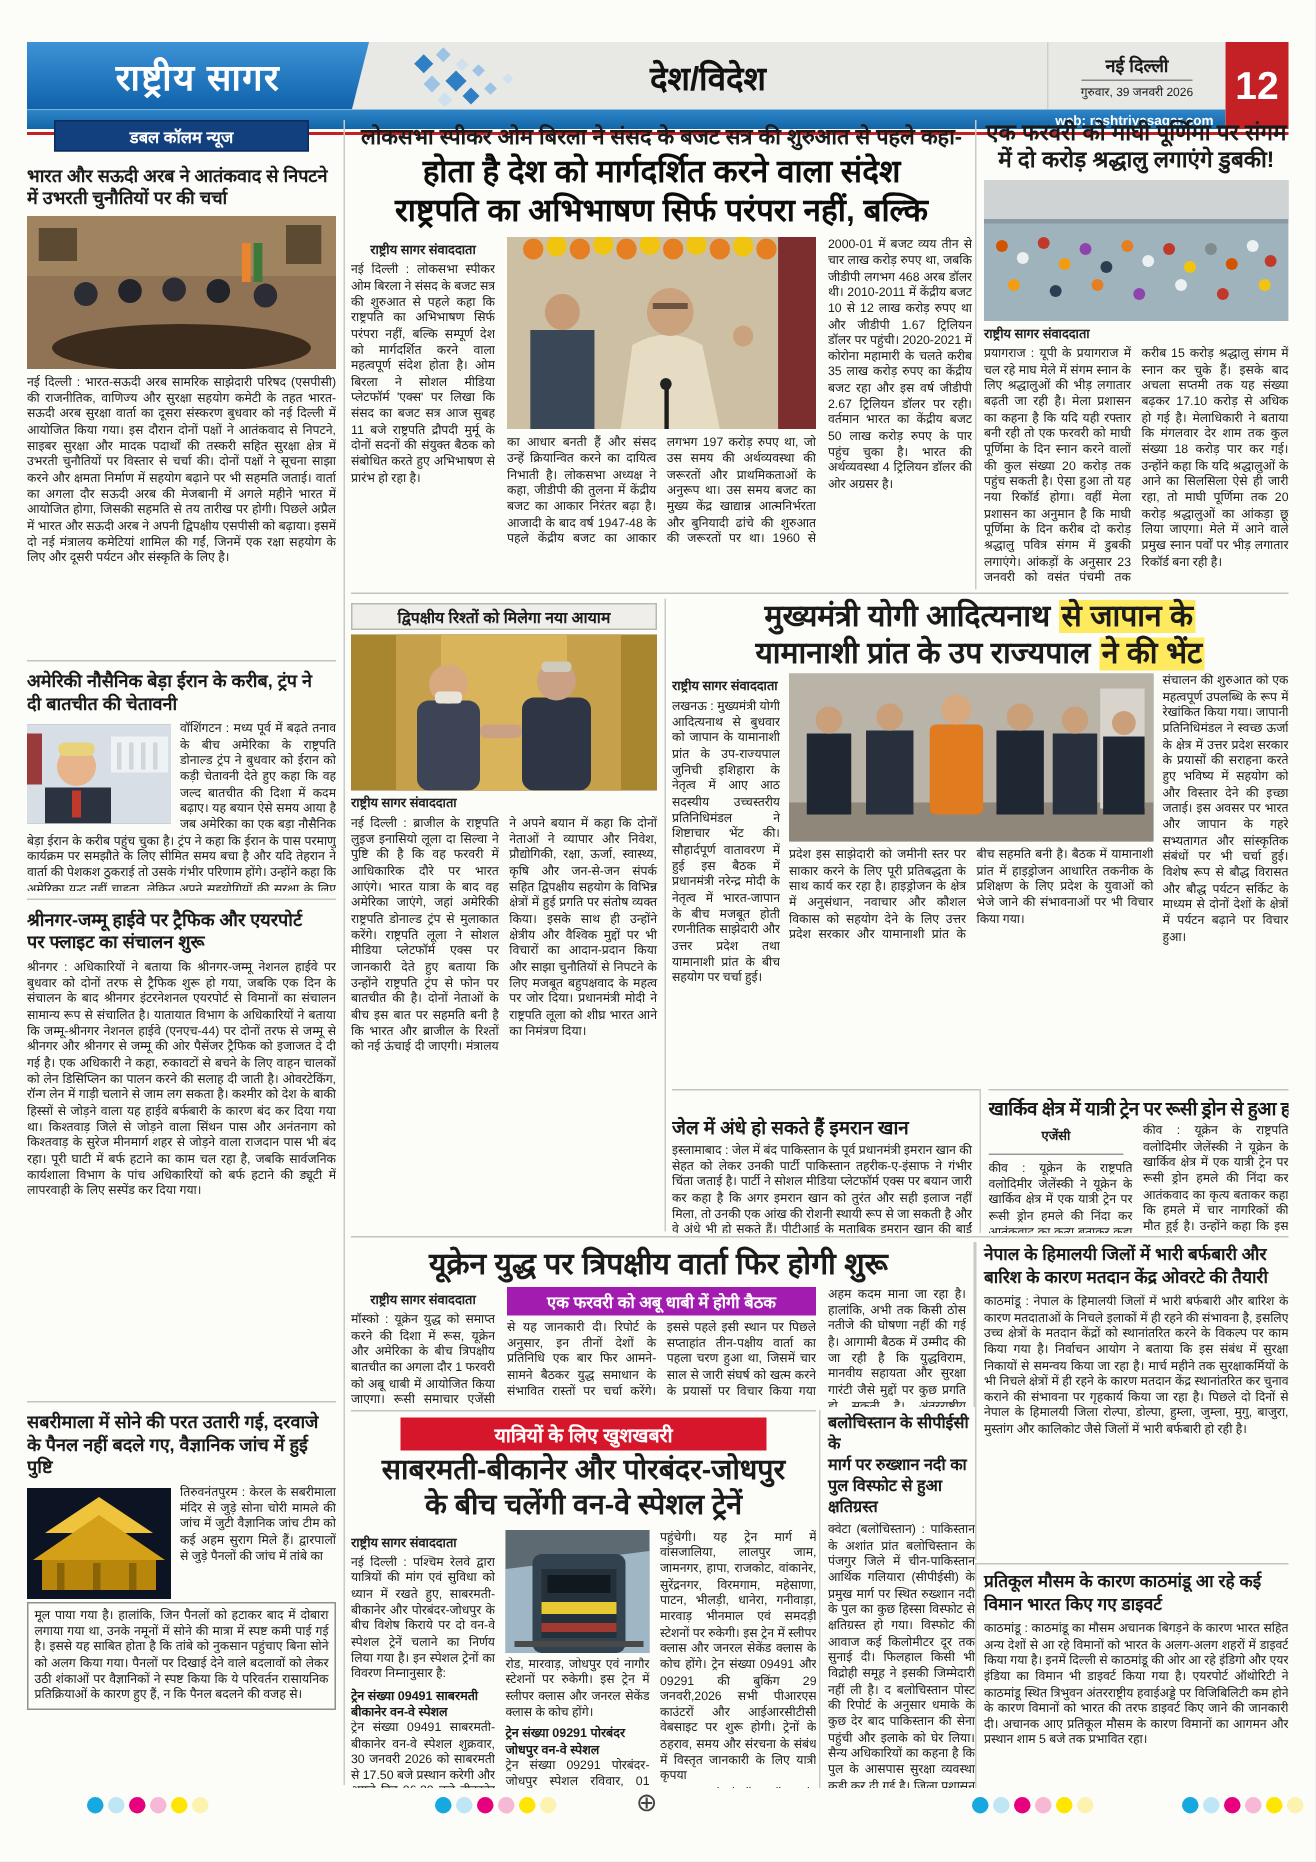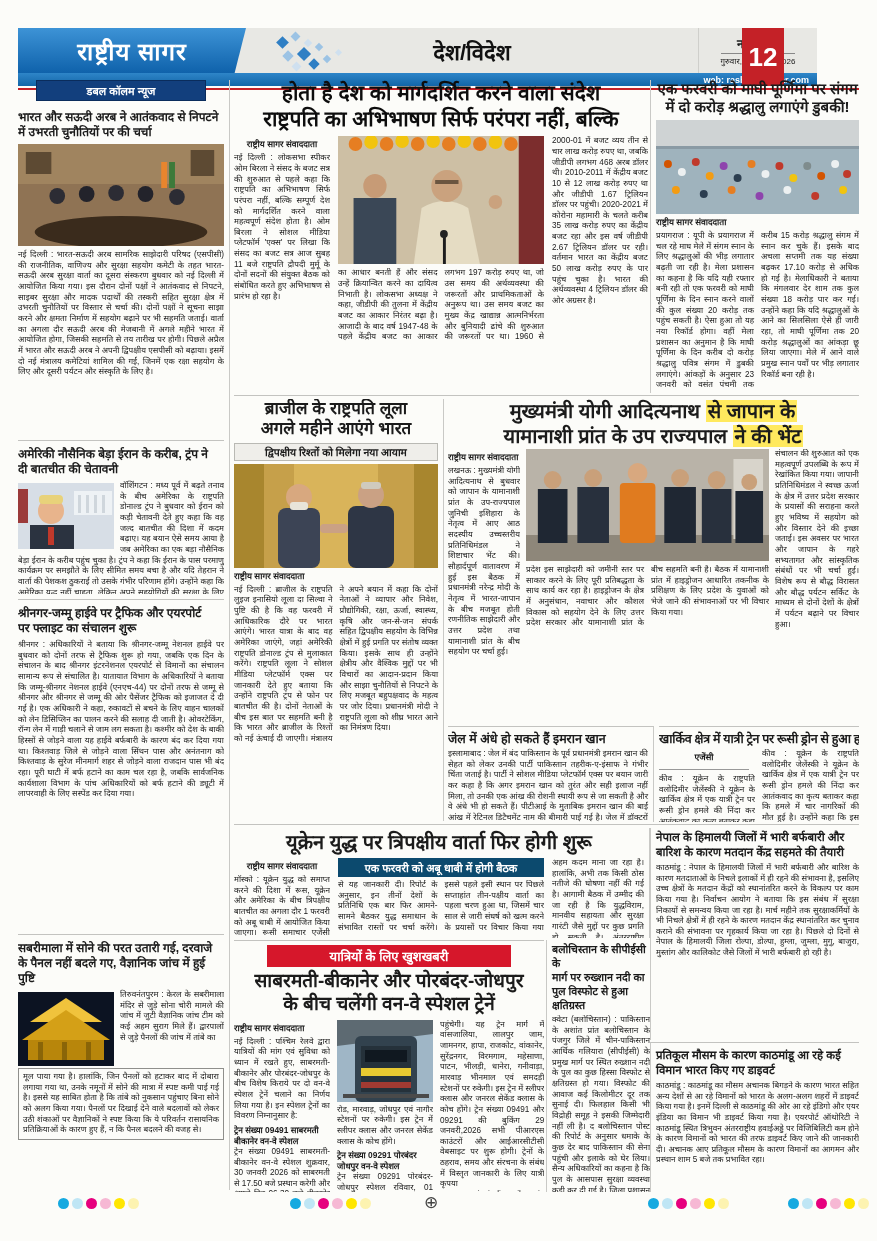--- a/index.html
+++ b/index.html
@@ -1,19 +1,19 @@
 <!DOCTYPE html>
 <html><head>
 <meta charset="utf-8">
 <style>
   html,body{margin:0;padding:0;background:#e9e9e9;}
   .page{position:relative;width:877px;height:1241px;margin:0 auto;background:#fcfcf9;
         font-family:"Liberation Sans","DejaVu Sans",sans-serif;color:#1b1b1b;overflow:hidden;}
   
-  .masthead{position:absolute;left:18px;top:28px;width:766px;height:60px;}
+  .masthead{position:absolute;left:18px;top:28px;width:841px;height:60px;}
   .mh-row{position:absolute;left:0;top:0;width:799px;height:45px;display:flex;background:#e8e8e4;}
   .mh-paper{width:228px;height:45px;background:linear-gradient(180deg,#3d93d6,#0f62ab);
             clip-path:polygon(0 0,100% 0,95% 100%,0 100%);display:flex;align-items:center;justify-content:center;
             color:#fff;font-weight:bold;font-size:24px;letter-spacing:1px;}
   .mh-center{flex:1;position:relative;display:flex;align-items:center;justify-content:center;}
   .mh-section{font-size:22px;font-weight:bold;color:#111;}
   .diamonds{position:absolute;left:28px;top:2px;width:90px;height:42px;}
   .diamonds span{position:absolute;display:block;transform:rotate(45deg);}
   .mh-right{width:118px;display:flex;flex-direction:column;align-items:center;justify-content:center;border-left:1px solid #cfcfcb;}
   .mh-city{font-size:12px;font-weight:bold;}
@@ -39,21 +39,21 @@
   .lhead{font-size:12px;font-weight:bold;line-height:1.25;margin:3px 0 4px;}
   .la{overflow:hidden;margin-bottom:5px;}
   .floatph{float:left;width:96px;margin:2px 6px 2px 0;}
   .boxpara{border:1px solid #8f8f8c;padding:3px 4px;margin-top:4px;font-size:8.2px;line-height:1.3;text-align:justify;}
   
   .kicker{text-align:center;font-size:14.5px;font-weight:bold;margin:0 0 2px;}
   .bigh{text-align:center;font-weight:bold;font-size:21px;line-height:1.22;color:#0d0d0d;}
   .grid3{display:grid;grid-template-columns:96px 1fr 96px;column-gap:8px;margin-top:5px;}
   .midh{text-align:center;font-weight:bold;}
   .strap{background:#efeeea;border:1px solid #b9b9b4;text-align:center;font-size:10.5px;font-weight:bold;padding:1px 0;margin:3px 0;}
-  .bluebanner{background:#0c4a6e;color:#fff;text-align:center;font-size:11px;font-weight:bold;padding:2px 0;margin-bottom:3px;}
+  .bluebanner{background:#a21caf;color:#fff;text-align:center;font-size:11px;font-weight:bold;padding:2px 0;margin-bottom:3px;}
   .redbanner{background:#d6172b;color:#fff;text-align:center;font-size:13px;font-weight:bold;width:300px;margin:0 auto 3px;padding:2px 0;}
   .hl{background:#ffe95e;padding:0 2px;}
   .yogistrap{border:1px solid #b9b9b4;background:#f7f4e4;text-align:center;font-size:11.5px;font-weight:bold;padding:1px 0;margin:3px 0 4px;}
   .smallh{font-weight:bold;font-size:10.8px;line-height:1.3;margin:2px 0 3px;}
   .nowrap{white-space:nowrap;overflow:hidden;}
   .agency{font-size:8.6px;font-weight:bold;text-align:center;border-bottom:1px solid #999;width:90px;margin:2px 0 4px;padding-bottom:6px;}
   .trainsub{font-size:8.4px;font-weight:bold;margin:2px 0 1px;}
   
   .dots{position:absolute;display:flex;gap:3px;}
   .dots i{width:11px;height:11px;border-radius:50%;display:block;}
@@ -166,20 +166,21 @@
             <rect x="44" y="50" width="5" height="18" fill="#8a6508"></rect>
           <rect x="68" y="50" width="5" height="18" fill="#8a6508"></rect>
         </svg>
       </div>
       <div class="bodytxt">तिरुवनंतपुरम : केरल के सबरीमाला मंदिर से जुड़े सोना चोरी मामले की जांच में जुटी वैज्ञानिक जांच टीम को कई अहम सुराग मिले हैं। द्वारपालों से जुड़े पैनलों की जांच में तांबे का</div>
       <div class="boxpara" style="clear:both;">मूल पाया गया है। हालांकि, जिन पैनलों को हटाकर बाद में दोबारा लगाया गया था, उनके नमूनों में सोने की मात्रा में स्पष्ट कमी पाई गई है। इससे यह साबित होता है कि तांबे को नुकसान पहुंचाए बिना सोने को अलग किया गया। पैनलों पर दिखाई देने वाले बदलावों को लेकर उठी शंकाओं पर वैज्ञानिकों ने स्पष्ट किया कि ये परिवर्तन रासायनिक प्रतिक्रियाओं के कारण हुए हैं, न कि पैनल बदलने की वजह से।</div>
     </div>
   </div>
 
   <div class="sec" style="left:234px;top:80px;width:414px;height:313px;">
+    <div class="kicker">लोकसभा स्पीकर ओम बिरला ने संसद के बजट सत्र की शुरुआत से पहले कहा-</div>
     <div class="bigh">
       <div>होता है देश को मार्गदर्शित करने वाला संदेश</div>
       <div>राष्ट्रपति का अभिभाषण सिर्फ परंपरा नहीं, बल्कि</div>
     </div>
     <div class="grid3">
       <div>
         <div class="byline" style="text-align:center;">राष्ट्रीय सागर संवाददाता</div>
         <div class="bodytxt" style="height:212px;overflow:hidden;">नई दिल्ली : लोकसभा स्पीकर ओम बिरला ने संसद के बजट सत्र की शुरुआत से पहले कहा कि राष्ट्रपति का अभिभाषण सिर्फ परंपरा नहीं, बल्कि सम्पूर्ण देश को मार्गदर्शित करने वाला महत्वपूर्ण संदेश होता है। ओम बिरला ने सोशल मीडिया प्लेटफॉर्म 'एक्स' पर लिखा कि संसद का बजट सत्र आज सुबह 11 बजे राष्ट्रपति द्रौपदी मुर्मू के दोनों सदनों की संयुक्त बैठक को संबोधित करते हुए अभिभाषण से प्रारंभ हो रहा है।</div>
       </div>
       <div>
@@ -249,24 +250,20 @@
         <circle cx="188" cy="70" r="4" fill="#f1c40f"></circle>
       </svg>
     </div>
     <div class="byline">राष्ट्रीय सागर संवाददाता</div>
     <div class="bodytxt cols2" style="height:186px;">प्रयागराज : यूपी के प्रयागराज में चल रहे माघ मेले में संगम स्नान के लिए श्रद्धालुओं की भीड़ लगातार बढ़ती जा रही है। मेला प्रशासन का कहना है कि यदि यही रफ्तार बनी रही तो एक फरवरी को माघी पूर्णिमा के दिन स्नान करने वालों की कुल संख्या 20 करोड़ तक पहुंच सकती है। ऐसा हुआ तो यह नया रिकॉर्ड होगा। वहीं मेला प्रशासन का अनुमान है कि माघी पूर्णिमा के दिन करीब दो करोड़ श्रद्धालु पवित्र संगम में डुबकी लगाएंगे। आंकड़ों के अनुसार 23 जनवरी को वसंत पंचमी तक करीब 15 करोड़ श्रद्धालु संगम में स्नान कर चुके हैं। इसके बाद अचला सप्तमी तक यह संख्या बढ़कर 17.10 करोड़ से अधिक हो गई है। मेलाधिकारी ने बताया कि मंगलवार देर शाम तक कुल संख्या 18 करोड़ पार कर गई। उन्होंने कहा कि यदि श्रद्धालुओं के आने का सिलसिला ऐसे ही जारी रहा, तो माघी पूर्णिमा तक 20 करोड़ श्रद्धालुओं का आंकड़ा छू लिया जाएगा। मेले में आने वाले प्रमुख स्नान पर्वों पर भीड़ लगातार रिकॉर्ड बना रही है।</div>
   </div>
 
   <div class="hr-band" style="left:234px;top:395px;width:625px;"></div>
 
   <div class="sec vline-r" style="left:234px;top:399px;width:210px;height:422px;">
-    <div class="midh" style="font-size:17px;line-height:1.2;">
-      <div>ब्राजील के राष्ट्रपति लूला</div>
-      <div>अगले महीने आएंगे भारत</div>
-    </div>
     <div class="strap">द्विपक्षीय रिश्तों को मिलेगा नया आयाम</div>
     <div class="photo" style="height:104px;">
       <svg viewBox="0 0 204 104" preserveAspectRatio="none">
         <rect width="204" height="104" fill="#a8862e"></rect>
           <rect x="30" width="150" height="104" fill="#c6a04a"></rect>
         <rect x="60" width="84" height="104" fill="#d9b45a"></rect>
         <rect x="44" y="44" width="42" height="60" rx="8" fill="#3c4455"></rect>
           <circle cx="65" cy="33" r="13" fill="#d8a87f"></circle>
         <rect x="56" y="38" width="18" height="8" rx="3" fill="#e8e4da"></rect>
         <rect x="114" y="42" width="46" height="62" rx="8" fill="#2e3645"></rect>
@@ -310,21 +307,21 @@
           </svg>
         </div>
         <div class="bodytxt cols2" style="height:116px;overflow:hidden;margin-top:4px;">प्रदेश इस साझेदारी को जमीनी स्तर पर साकार करने के लिए पूरी प्रतिबद्धता के साथ कार्य कर रहा है। हाइड्रोजन के क्षेत्र में अनुसंधान, नवाचार और कौशल विकास को सहयोग देने के लिए उत्तर प्रदेश सरकार और यामानाशी प्रांत के बीच सहमति बनी है। बैठक में यामानाशी प्रांत में हाइड्रोजन आधारित तकनीक के प्रशिक्षण के लिए प्रदेश के युवाओं को भेजे जाने की संभावनाओं पर भी विचार किया गया।</div>
       </div>
       <div>
         <div class="bodytxt" style="height:240px;overflow:hidden;">संचालन की शुरुआत को एक महत्वपूर्ण उपलब्धि के रूप में रेखांकित किया गया। जापानी प्रतिनिधिमंडल ने स्वच्छ ऊर्जा के क्षेत्र में उत्तर प्रदेश सरकार के प्रयासों की सराहना करते हुए भविष्य में सहयोग को और विस्तार देने की इच्छा जताई। इस अवसर पर भारत और जापान के गहरे सभ्यतागत और सांस्कृतिक संबंधों पर भी चर्चा हुई। विशेष रूप से बौद्ध विरासत और बौद्ध पर्यटन सर्किट के माध्यम से दोनों देशों के क्षेत्रों में पर्यटन बढ़ाने पर विचार हुआ।</div>
       </div>
     </div>
   </div>
 
-  <div class="sec hairline-t vline-r" style="left:448px;top:726px;width:206px;height:96px;padding-top:3px;">
+  <div class="sec hairline-t vline-r" style="left:448px;top:726px;width:206px;height:96px;padding-top:16px;">
     <div class="nowrap" style="font-weight:bold;font-size:12.5px;">जेल में अंधे हो सकते हैं इमरान खान</div>
     <div class="bodytxt" style="margin-top:2px;height:74px;">इस्लामाबाद : जेल में बंद पाकिस्तान के पूर्व प्रधानमंत्री इमरान खान की सेहत को लेकर उनकी पार्टी पाकिस्तान तहरीक-ए-इंसाफ ने गंभीर चिंता जताई है। पार्टी ने सोशल मीडिया प्लेटफॉर्म एक्स पर बयान जारी कर कहा है कि अगर इमरान खान को तुरंत और सही इलाज नहीं मिला, तो उनकी एक आंख की रोशनी स्थायी रूप से जा सकती है और वे अंधे भी हो सकते हैं। पीटीआई के मुताबिक इमरान खान की बाईं आंख में रेटिनल डिटैचमेंट नाम की बीमारी पाई गई है। जेल में डॉक्टरों की जांच में इस बीमारी को बेहद गंभीर और संवेदनशील बताया गया है। पार्टी ने कहा कि मेडिकल एडवाइजरी की राय में सही इलाज नहीं मिलने पर इमरान की आंखों की रोशनी हमेशा के लिए जा सकती है।</div>
   </div>
 
   <div class="sec hairline-t" style="left:659px;top:726px;width:200px;height:96px;padding-top:3px;">
     <div class="nowrap" style="font-weight:bold;font-size:12.5px;letter-spacing:-0.3px;">खार्किव क्षेत्र में यात्री ट्रेन पर रूसी ड्रोन से हुआ हमला</div>
     <div style="display:flex;gap:7px;margin-top:2px;">
       <div style="width:96px;">
         <div class="agency">एजेंसी</div>
         <div class="bodytxt" style="height:52px;overflow:hidden;">कीव : यूक्रेन के राष्ट्रपति वलोदिमीर जेलेंस्की ने यूक्रेन के खार्किव क्षेत्र में एक यात्री ट्रेन पर रूसी ड्रोन हमले की निंदा कर आतंकवाद का कृत्य बताकर कहा कि हमले में चार नागरिकों की मौत हुई है। उन्होंने कहा कि इस हमले को वैश्विक स्तर पर निर्विवाद रूप से आतंकवादी कृत्य माना जाएगा। जेलेंस्की ने कहा कि आज रूस ने खार्किव क्षेत्र में एक यात्री ट्रेन पर ड्रोन से हमला किया। किसी भी देश में, एक नागरिक ट्रेन पर ड्रोन हमले को एक ही तरह से देखा जाएगा, विशुद्ध रूप से आतंकवादी कृत्य। इस हमले को आतंकवादी कृत्य के रूप में वर्गीकृत करने में कोई संदेह नहीं होगा, न यूरोप में, न अमेरिका में, न अरब जगत में, न चीन में, न कहीं और। जेलेंस्की के अनुसार, एक ड्रोन ने 18 यात्रियों को ले जा रहे एक डिब्बे को निशाना बनाया, जबकि हमले के समय ट्रेन में 200 से अधिक लोग सवार थे।</div>
@@ -395,21 +392,21 @@
       <div>बलोचिस्तान के सीपीईसी के</div>
       <div>मार्ग पर रुख्शान नदी का</div>
       <div>पुल विस्फोट से हुआ क्षतिग्रस्त</div>
     </div>
     <div class="bodytxt" style="height:204px;overflow:hidden;">क्वेटा (बलोचिस्तान) : पाकिस्तान के अशांत प्रांत बलोचिस्तान के पंजगुर जिले में चीन-पाकिस्तान आर्थिक गलियारा (सीपीईसी) के प्रमुख मार्ग पर स्थित रुख्शान नदी के पुल का कुछ हिस्सा विस्फोट से क्षतिग्रस्त हो गया। विस्फोट की आवाज कई किलोमीटर दूर तक सुनाई दी। फिलहाल किसी भी विद्रोही समूह ने इसकी जिम्मेदारी नहीं ली है। द बलोचिस्तान पोस्ट की रिपोर्ट के अनुसार धमाके के कुछ देर बाद पाकिस्तान की सेना पहुंची और इलाके को घेर लिया। सैन्य अधिकारियों का कहना है कि पुल के आसपास सुरक्षा व्यवस्था कड़ी कर दी गई है। जिला प्रशासन के अनुसार विस्फोट की प्रकृति और आगे कार्रवाई का पता लगाने के लिए जांच चल रही है। पुल को हुए नुकसान का तकनीकी आकलन किया जा रहा है। शुरुआती सूचना के अनुसार विस्फोट से पुल के कुछ हिस्से प्रभावित हुए हैं।</div>
   </div>
 
   <div class="sec vline-l" style="left:650px;top:828px;width:209px;height:212px;">
     <div class="smallh" style="font-size:11.5px;">
       <div>नेपाल के हिमालयी जिलों में भारी बर्फबारी और</div>
-      <div>बारिश के कारण मतदान केंद्र सहमते की तैयारी</div>
+      <div>बारिश के कारण मतदान केंद्र ओवरटे की तैयारी</div>
     </div>
     <div class="bodytxt" style="height:168px;overflow:hidden;">काठमांडू : नेपाल के हिमालयी जिलों में भारी बर्फबारी और बारिश के कारण मतदाताओं के निचले इलाकों में ही रहने की संभावना है, इसलिए उच्च क्षेत्रों के मतदान केंद्रों को स्थानांतरित करने के विकल्प पर काम किया गया है। निर्वाचन आयोग ने बताया कि इस संबंध में सुरक्षा निकायों से समन्वय किया जा रहा है। मार्च महीने तक सुरक्षाकर्मियों के भी निचले क्षेत्रों में ही रहने के कारण मतदान केंद्र स्थानांतरित कर चुनाव कराने की संभावना पर गृहकार्य किया जा रहा है। पिछले दो दिनों से नेपाल के हिमालयी जिला रोल्पा, डोल्पा, हुम्ला, जुम्ला, मुगु, बाजुरा, मुस्तांग और कालिकोट जैसे जिलों में भारी बर्फबारी हो रही है।</div>
   </div>
 
   <div class="sec vline-l hairline-t" style="left:650px;top:1042px;width:209px;height:150px;padding-top:3px;">
     <div class="smallh" style="font-size:11.5px;">
       <div>प्रतिकूल मौसम के कारण काठमांडू आ रहे कई</div>
       <div>विमान भारत किए गए डाइवर्ट</div>
     </div>
     <div class="bodytxt" style="height:112px;overflow:hidden;">काठमांडू : काठमांडू का मौसम अचानक बिगड़ने के कारण भारत सहित अन्य देशों से आ रहे विमानों को भारत के अलग-अलग शहरों में डाइवर्ट किया गया है। इनमें दिल्ली से काठमांडू की ओर आ रहे इंडिगो और एयर इंडिया का विमान भी डाइवर्ट किया गया है। एयरपोर्ट ऑथोरिटी ने काठमांडू स्थित त्रिभुवन अंतरराष्ट्रीय हवाईअड्डे पर विजिबिलिटी कम होने के कारण विमानों को भारत की तरफ डाइवर्ट किए जाने की जानकारी दी। अचानक आए प्रतिकूल मौसम के कारण विमानों का आगमन और प्रस्थान शाम 5 बजे तक प्रभावित रहा।</div>

